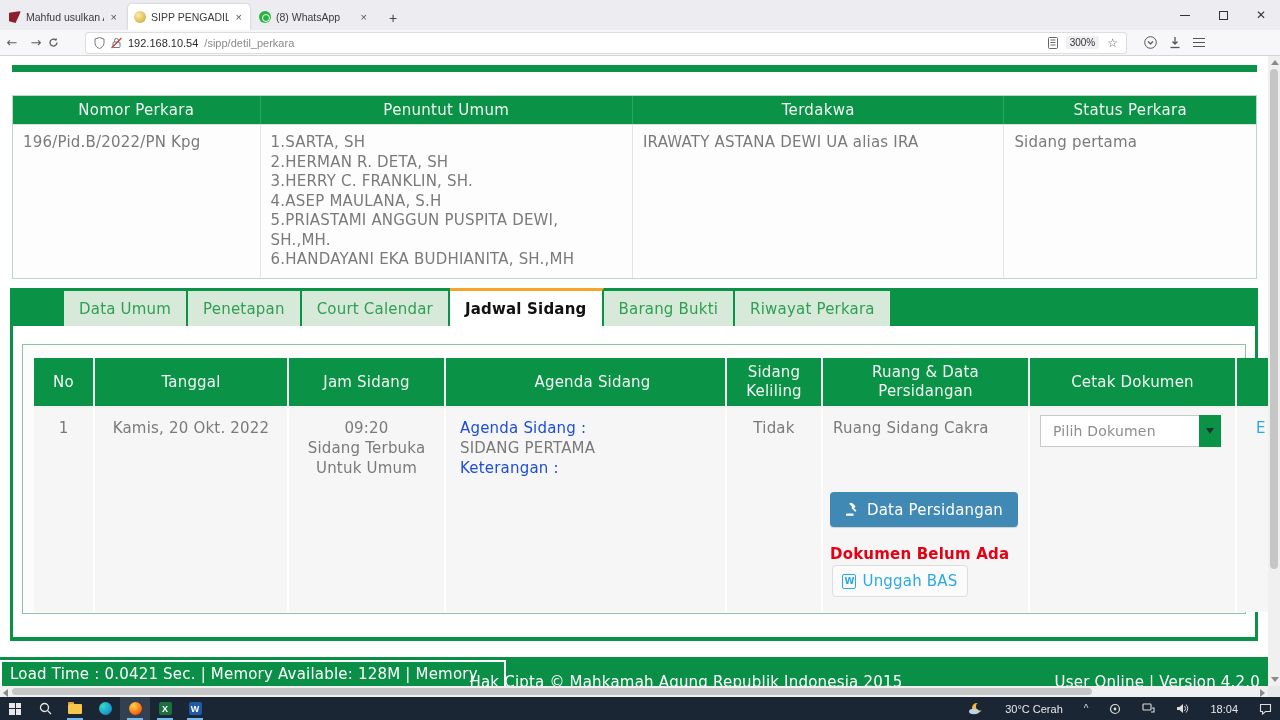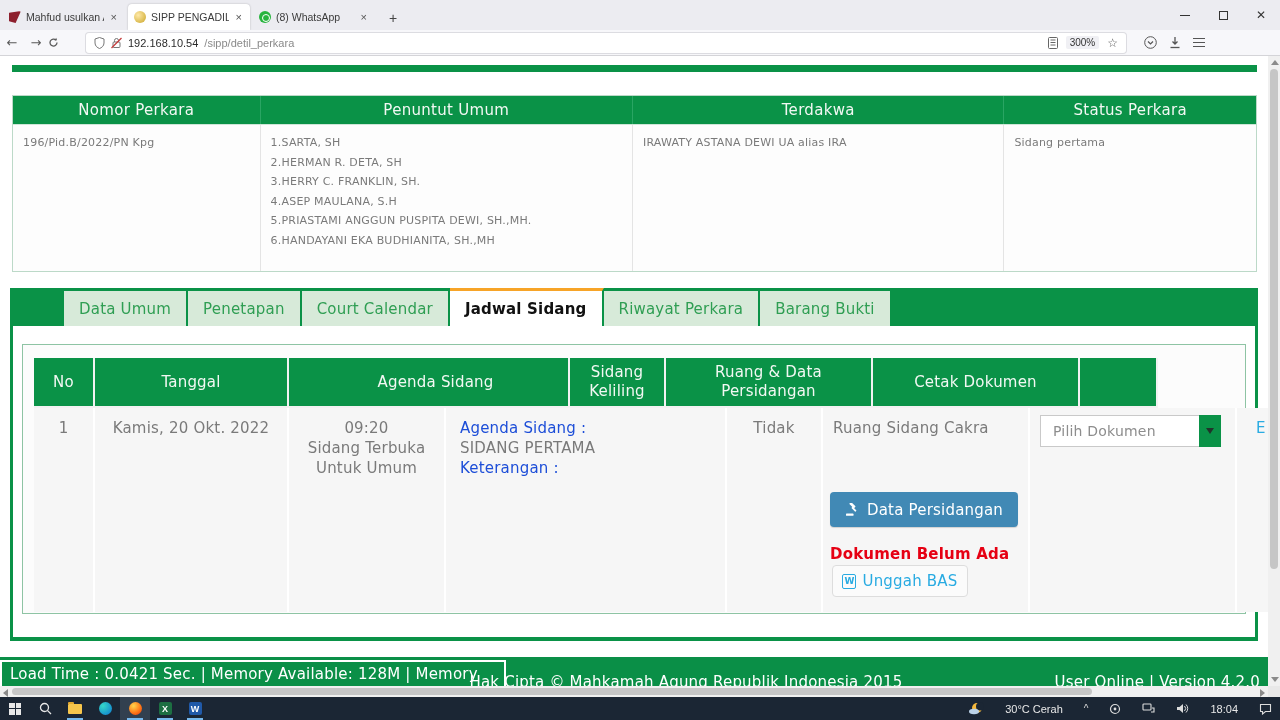--- a/index.html
+++ b/index.html
@@ -38,21 +38,21 @@
 
   
   .page { position:absolute; left:0; top:56px; width:1268px; height:641px; background:#fff; overflow:hidden; font-family:"DejaVu Sans",sans-serif; }
   .greenstrip { position:absolute; left:12px; top:9px; width:1245px; height:7px; background:#0a9247; }
 
   .case-table { position:absolute; left:12px; top:39px; width:1245px; border:1px solid #bcd9c8; }
   .ct-head { display:flex; background:#0a9247; }
   .ct-h { color:#f2f8f3; font-size:15px; text-align:center; padding:5px 0; border-right:1px solid #2aa563; letter-spacing:.3px; }
   .ct-h:last-child { border-right:none; }
   .ct-body { display:flex; background:#fdfdfd; min-height:147px; border-top:1px solid #cfe6d8; }
-  .ct-c { color:#7a7a7a; font-size:11px; padding:8px 10px; border-right:1px solid #e4e4e4; line-height:19.5px; letter-spacing:.2px; }
+  .ct-c { color:#7a7a7a; font-size:15px; padding:8px 10px; border-right:1px solid #e4e4e4; line-height:19.5px; letter-spacing:.2px; }
   .ct-c:last-child { border-right:none; }
   .w1 { width:248px; } .w2 { width:373px; } .w3 { width:372px; } .w4 { width:252px; }
 
   .tabsbar { position:absolute; left:10px; top:232px; width:1248px; height:38px; background:#0a9247; display:flex; align-items:stretch; padding-left:54px; }
   .navtab { margin-top:3px; display:flex; align-items:center; padding:0 15px; background:#d7ead9; color:#2f9e53; font-size:15px; border-right:2px solid #0a9247; letter-spacing:.2px; }
   .navtab.active { background:#fff; color:#111; font-weight:bold; border-top:3px solid #f7a428; margin-top:0; }
 
   .contentbox { position:absolute; left:10px; top:270px; width:1248px; height:315px; background:#fff; border-left:3px solid #0a9247; border-right:3px solid #0a9247; border-bottom:4px solid #0a9247; }
   .innerpanel { position:absolute; left:22px; top:288px; width:1224px; height:270px; background:#fcfcfc; border:1px solid #8ec4a4; }
 
@@ -216,31 +216,32 @@
         <div class="ct-c w3">IRAWATY ASTANA DEWI UA alias IRA</div>
         <div class="ct-c w4">Sidang pertama</div>
       </div>
     </div>
 
     <div class="tabsbar">
       <div class="navtab">Data Umum</div>
       <div class="navtab">Penetapan</div>
       <div class="navtab">Court Calendar</div>
       <div class="navtab active">Jadwal Sidang</div>
+      <div class="navtab">Barang Bukti</div>
       <div class="navtab">Riwayat Perkara</div>
-      <div class="navtab">Barang Bukti</div>
     </div>
 
     <div class="contentbox"></div>
     <div class="innerpanel"></div>
 
     <div class="sched">
       <div class="s-head">
         <div class="s-hc c0">No</div>
         <div class="s-hc c1">Tanggal</div>
+        <div class="s-hc c2">Jam Sidang</div>
         <div class="s-hc c3">Agenda Sidang</div>
         <div class="s-hc c4">Sidang Keliling</div>
         <div class="s-hc c5">Ruang &amp; Data Persidangan</div>
         <div class="s-hc c6">Cetak Dokumen</div>
         <div class="s-hc c7"></div>
       </div>
       <div class="s-row">
         <div class="s-c c0">1</div>
         <div class="s-c c1">Kamis, 20 Okt. 2022</div>
         <div class="s-c c2">

